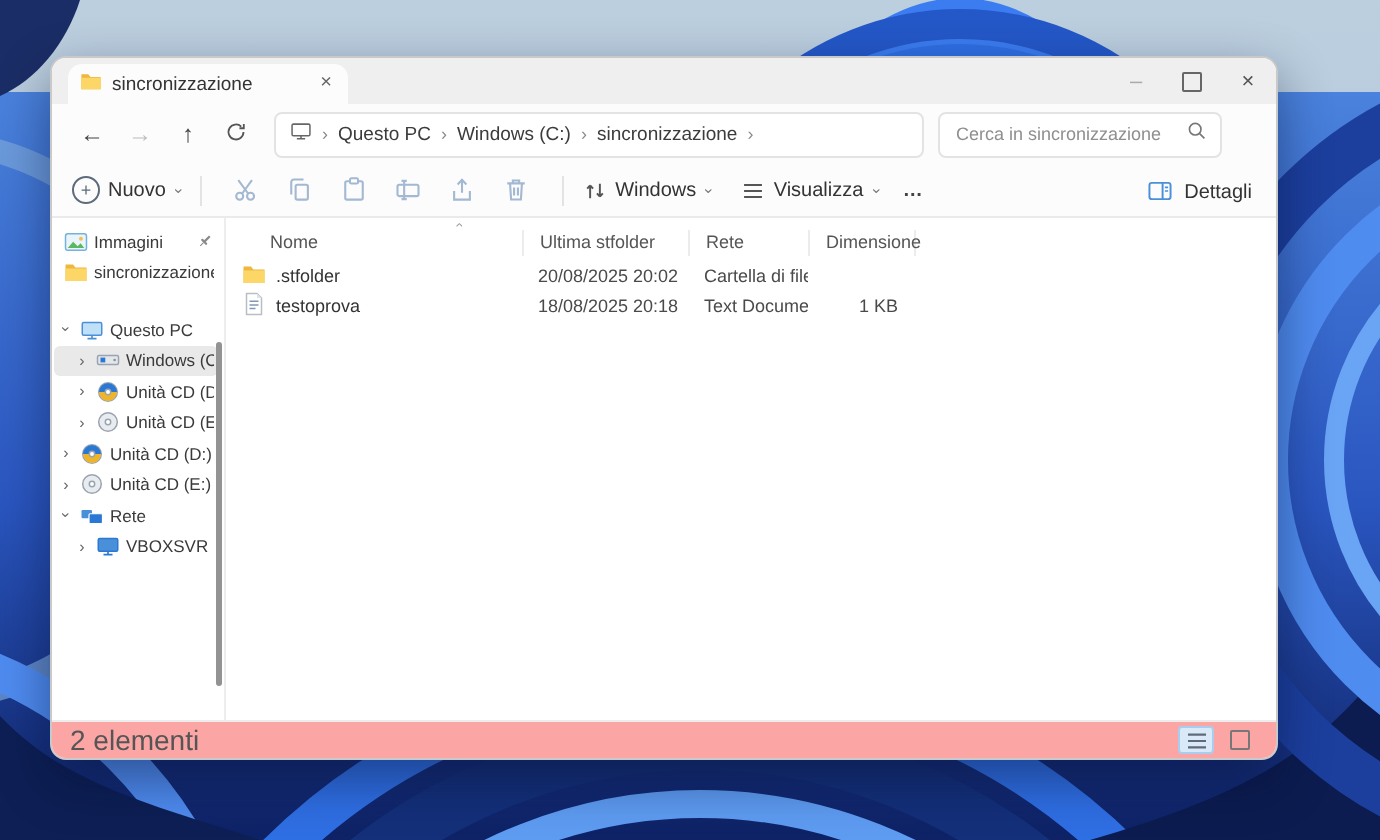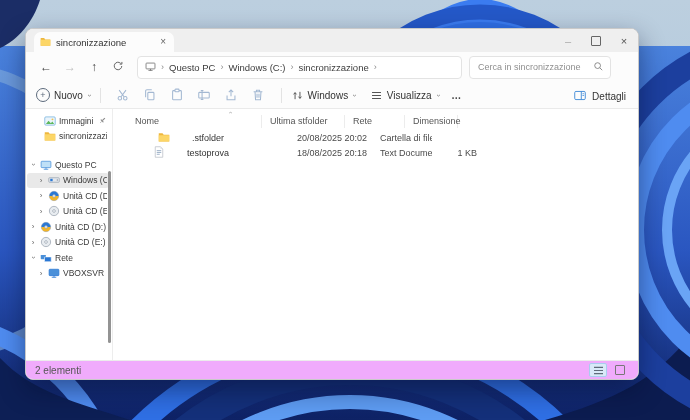--- a/index.html
+++ b/index.html
@@ -61,21 +61,21 @@
   .sidebar{width:86px;flex:none;position:relative;padding-top:4px;
            border-right:1px solid #ededed;overflow:hidden;}
   .sitem{height:15.5px;display:flex;align-items:center;gap:3px;margin:0 3px 0 1px;
          padding-right:2px;font-size:8.5px;color:#3a3a3a;border-radius:3px;
          white-space:nowrap;overflow:hidden;}
   .sitem .chev{width:8px;flex:none;color:#666;font-size:8px;text-align:center;}
   .sitem .chev.open{transform:rotate(90deg);}
   .sitem .sic{flex:none;display:flex;}
   .sitem .slabel{overflow:hidden;}
   .sitem.sel{background:#e9e9e9;}
-  .lvlpin{padding-left:17px;}
+  .lvlpin{padding-left:5px;}
   .lvl0{padding-left:2px;}
   .lvl1{padding-left:10px;}
   .pin{margin-left:auto;flex:none;display:flex;}
   .sgap{height:13px;}
   .sscroll{position:absolute;right:1px;top:62px;width:3px;height:172px;
            background:#939393;border-radius:2px;}
 
   
   .content{flex:1;display:flex;flex-direction:column;position:relative;background:#fff;}
   .sortmark{position:absolute;left:116px;top:0;font-size:7px;color:#999;
@@ -83,28 +83,28 @@
   .cols{display:flex;height:18px;align-items:center;font-size:9px;color:#555;
         margin-top:3px;flex:none;}
   .col{height:13px;display:flex;align-items:center;}
   .col-name{width:148px;padding-left:22px;box-sizing:border-box;}
   .col-mod{width:83px;border-left:1px solid #ececec;padding-left:8px;box-sizing:border-box;}
   .col-type{width:60px;border-left:1px solid #ececec;padding-left:8px;box-sizing:border-box;}
   .col-size{width:54px;border-left:1px solid #ececec;border-right:1px solid #ececec;
             padding-left:8px;box-sizing:border-box;}
   .frow{display:flex;height:15.5px;align-items:center;font-size:9px;color:#333;flex:none;}
   .cell{box-sizing:border-box;white-space:nowrap;overflow:hidden;}
-  .cell-name{width:148px;padding-left:8px;display:flex;align-items:center;gap:22px;justify-content:center;}
-  .cell-mod{width:83px;padding-left:8px;color:#4a4a4a;margin-left:28px;}
+  .cell-name{width:148px;padding-left:8px;display:flex;align-items:center;gap:5px;}
+  .cell-mod{width:83px;padding-left:8px;color:#4a4a4a;}
   .cell-type{width:60px;padding-left:8px;color:#4a4a4a;}
   .cell-size{width:54px;padding-right:9px;text-align:right;color:#4a4a4a;}
 
   
-  .statusbar{height:18px;border-top:1px solid #ececec;background:#f0abfc;flex:none;
-             display:flex;align-items:center;padding:0 9px;font-size:10px;color:#555;}
+  .statusbar{height:18px;border-top:1px solid #ececec;background:#fca5a5;flex:none;
+             display:flex;align-items:center;padding:0 9px;font-size:14px;color:#555;}
   .viewtoggles{margin-left:auto;display:flex;gap:4px;align-items:center;}
   .viewbtn{width:18px;height:14px;display:flex;align-items:center;justify-content:center;
            border-radius:2px;}
   .viewbtn.active{background:#d9e9f8;border:1px solid #a8cdee;box-sizing:border-box;}
   .sqico{width:8px;height:8px;border:1px solid #777;border-radius:1px;}
 </style>
 </head>
 <body>
 
 <div id="stage">

